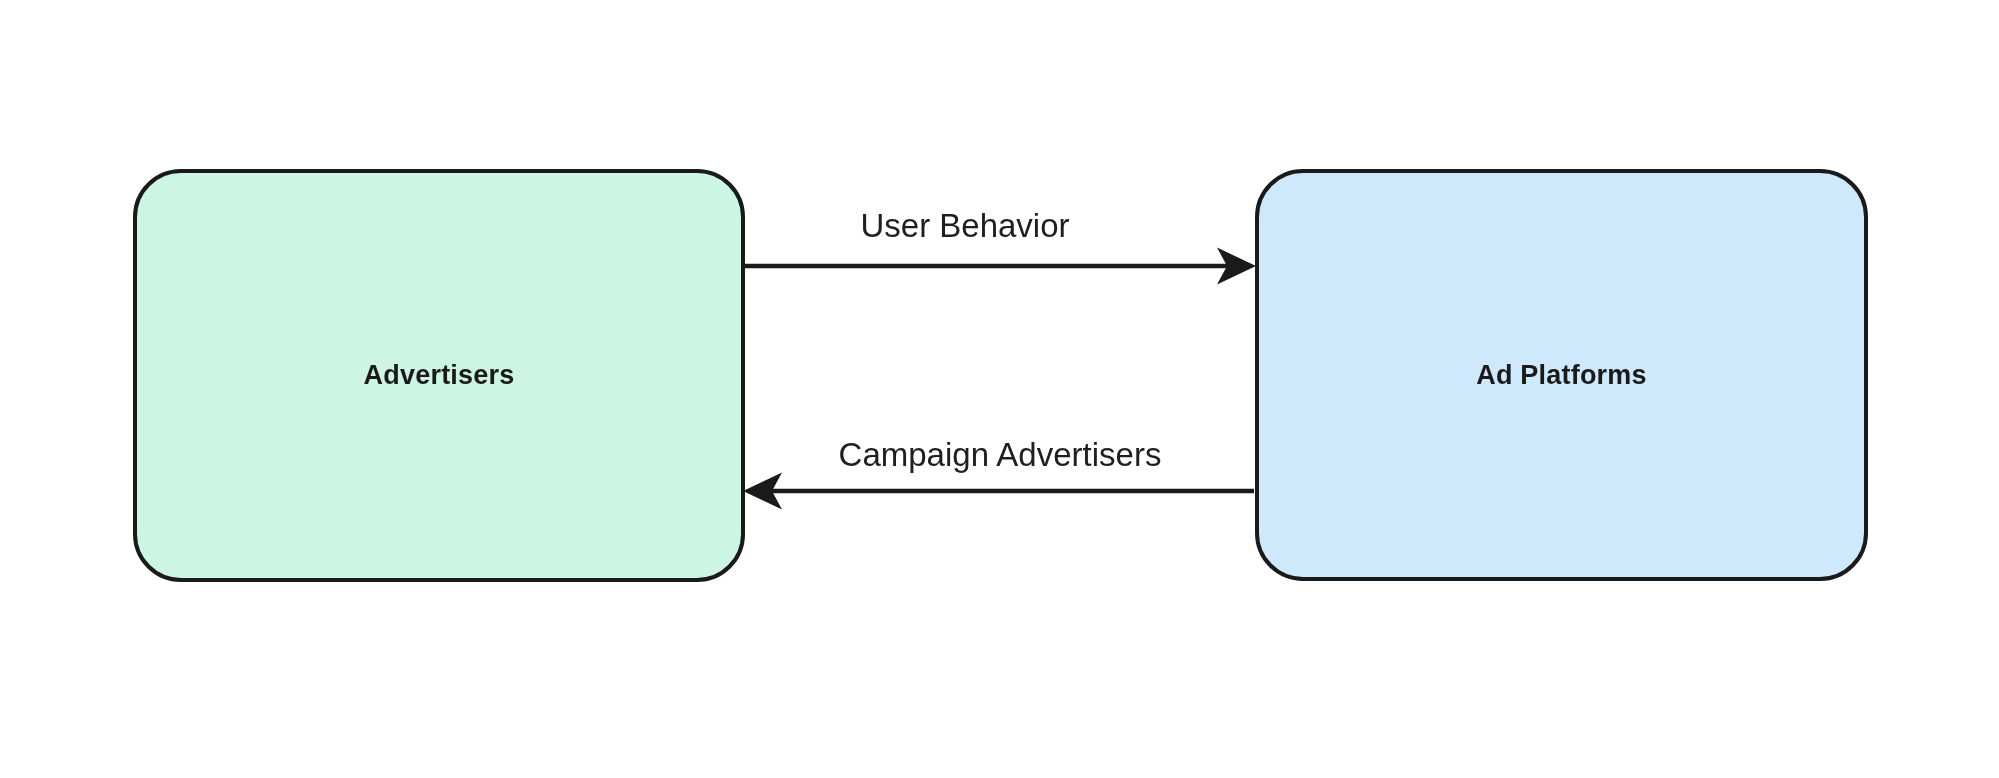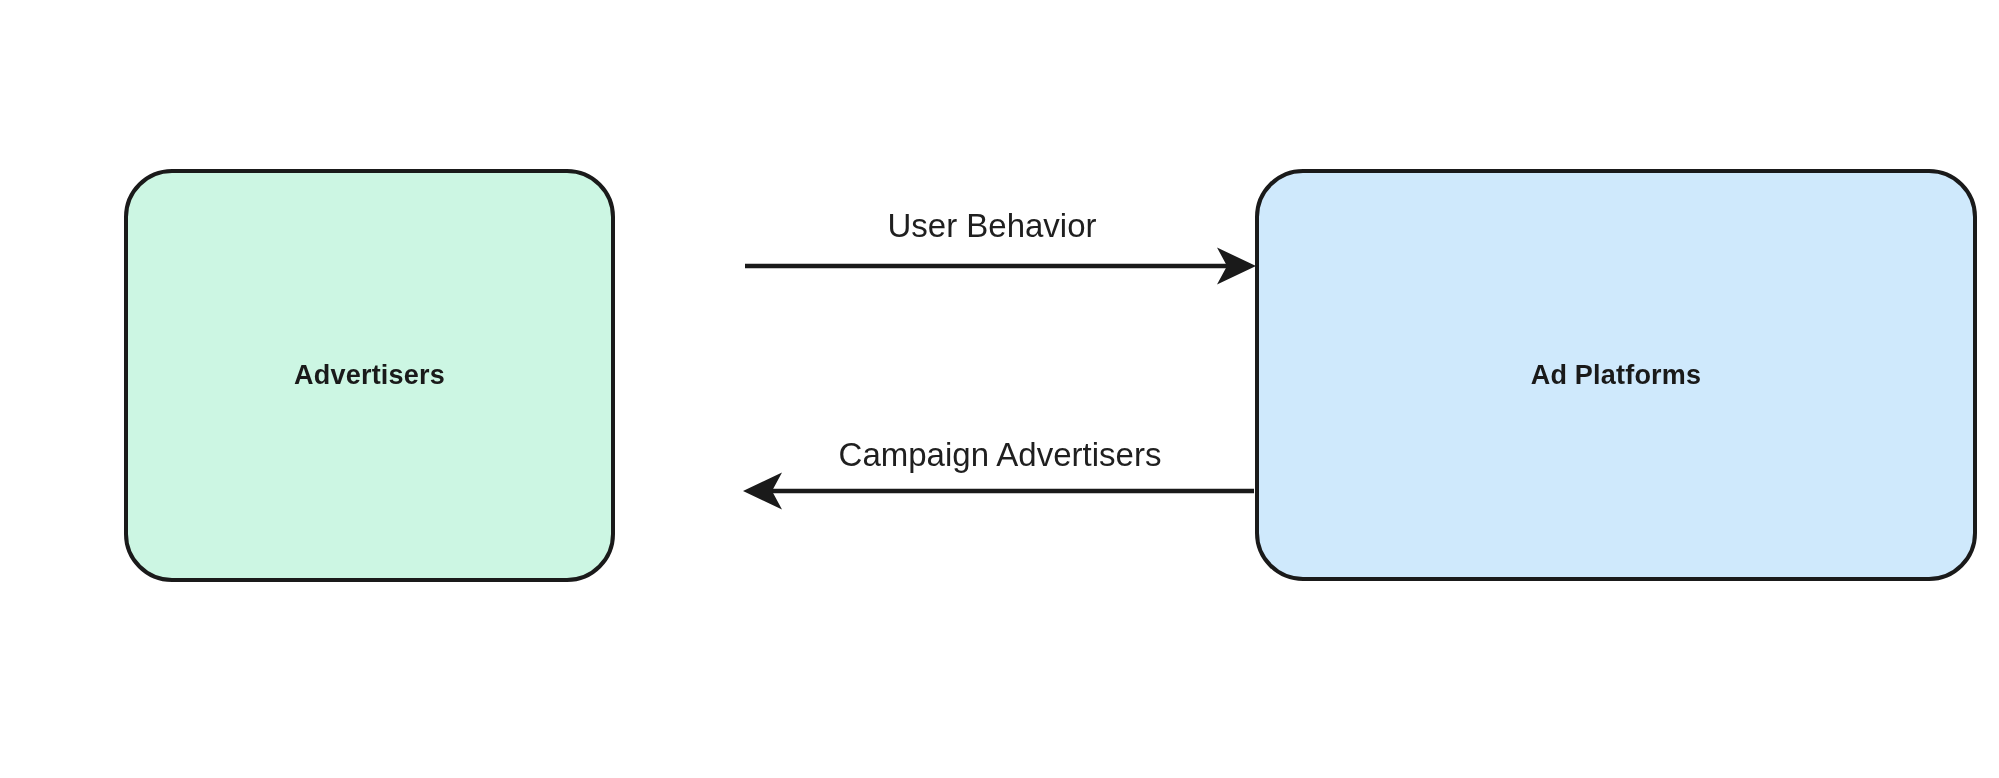--- a/index.html
+++ b/index.html
@@ -18,50 +18,50 @@
   .node {
     position: absolute;
     box-sizing: border-box;
     border: 4px solid #1a1a1a;
     border-radius: 48px;
     display: flex;
     align-items: center;
     justify-content: center;
   }
   .node-advertisers {
-    left: 124px;
+    left: 133px;
     top: 169px;
-    width: 491px;
+    width: 612px;
     height: 413px;
     background: #ccf6e3;
   }
   .node-ad-platforms {
     left: 1255px;
     top: 169px;
-    width: 722px;
+    width: 613px;
     height: 412px;
     background: #cfe9fc;
   }
   .node-label {
     font-size: 27px;
     font-weight: bold;
     color: #1a1a1a;
     letter-spacing: 0.2px;
   }
   .edge-label {
     position: absolute;
     transform: translate(-50%, -50%);
     font-size: 33px;
     font-weight: 400;
     color: #1f1f1f;
     white-space: nowrap;
     background: #ffffff;
     padding: 0 6px;
   }
-  .edge-label-top  { left: 992px; top: 226px; }
+  .edge-label-top  { left: 965px; top: 226px; }
   .edge-label-bottom { left: 1000px; top: 455px; }
   svg.edges {
     position: absolute;
     left: 0;
     top: 0;
     pointer-events: none;
   }
   .edge-line {
     stroke: #1a1a1a;
     stroke-width: 4.5;

